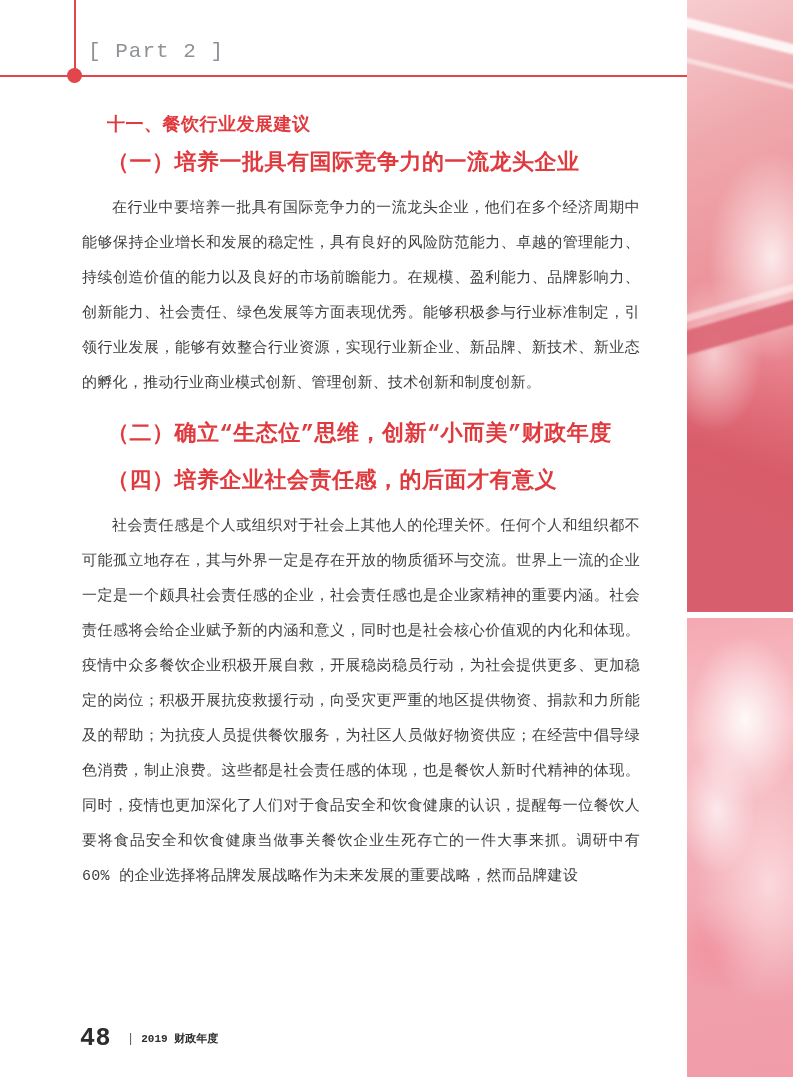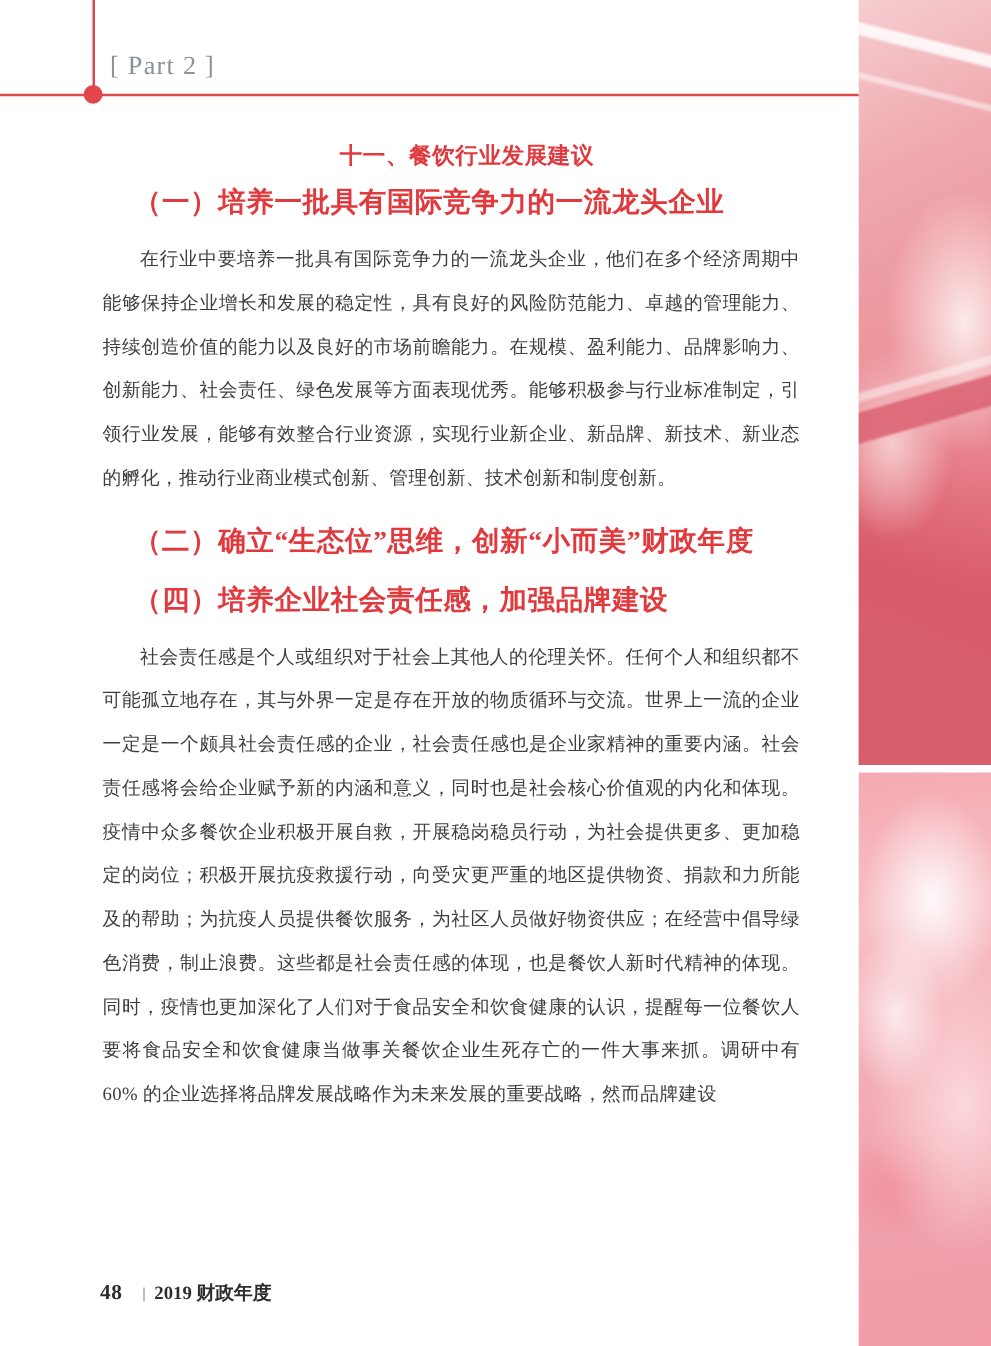--- a/index.html
+++ b/index.html
@@ -7,21 +7,21 @@
     --rule-red:#e2454a;
     --body-text:#3e3e3e;
     --label-gray:#8d9298;
   }
   html,body{margin:0;padding:0;background:#fff;}
   .page{
     position:relative;
     width:793px;height:1077px;
     background:#ffffff;
     overflow:hidden;
-    font-family:Liberation Serif, serif;
+    font-family:Liberation Mono, monospace;
   }
 
   
   .top-vline{position:absolute;left:74px;top:0;width:2px;height:76px;background:var(--rule-red);}
   .top-rule{position:absolute;left:0;top:75px;width:687px;height:2px;background:var(--rule-red);}
   .top-dot{position:absolute;left:67px;top:68px;width:15px;height:15px;border-radius:50%;background:var(--rule-red);}
   .part-label{position:absolute;left:88px;top:40px;font-size:21px;color:var(--label-gray);letter-spacing:1px;}
 
   
   .photo-strip{position:absolute;left:687px;top:0;width:106px;height:1077px;}
@@ -49,39 +49,39 @@
       linear-gradient(170deg, #f5a9b2 0%, #f7bfc5 25%, #f3abb5 55%, #f0a0ac 78%, #f29ca9 100%);
   }
 
   
   .content{
     position:absolute;left:82px;top:112px;width:558px;
     color:var(--body-text);
   }
   .sec-title{
     margin:0 0 11px 0;padding-left:25px;
-    color:var(--accent);font-size:18px;font-weight:bold;letter-spacing:.5px;text-align:center;
+    color:var(--accent);font-size:18px;font-weight:bold;letter-spacing:.5px;
   }
   .sub-heading{
     margin:17px 0 14px 0;padding-left:25px;
     color:var(--accent);font-size:22px;font-weight:bold;letter-spacing:.5px;
   }
   .sub-heading.first{margin-top:0;}
   .content p{
     margin:0;
     font-size:15px;line-height:35px;
     text-align:justify;text-indent:2em;
     letter-spacing:.3px;
   }
 
   
   .footer{position:absolute;left:80px;top:1024px;display:flex;align-items:center;}
-  .page-number{font-size:17px;font-weight:bold;color:#2d2d2d;letter-spacing:.5px;}
+  .page-number{font-size:25px;font-weight:bold;color:#2d2d2d;letter-spacing:.5px;}
   .footer-divider{margin:0 7px 0 16px;font-size:12px;color:#555;}
-  .fiscal-label{font-size:15px;font-weight:bold;color:#2d2d2d;}
+  .fiscal-label{font-size:11px;font-weight:bold;color:#2d2d2d;}
 </style>
 </head>
 <body>
 
 <div class="page">
 
   <div class="top-vline"></div>
   <div class="top-rule"></div>
   <div class="top-dot"></div>
   <div class="part-label">[ Part 2 ]</div>
@@ -98,21 +98,21 @@
 
   <main class="content">
     <h2 class="sec-title">十一、餐饮行业发展建议</h2>
 
     <h3 class="sub-heading first">（一）培养一批具有国际竞争力的一流龙头企业</h3>
     <p>在行业中要培养一批具有国际竞争力的一流龙头企业，他们在多个经济周期中能够保持企业增长和发展的稳定性，具有良好的风险防范能力、卓越的管理能力、持续创造价值的能力以及良好的市场前瞻能力。在规模、盈利能力、品牌影响力、创新能力、社会责任、绿色发展等方面表现优秀。能够积极参与行业标准制定，引领行业发展，能够有效整合行业资源，实现行业新企业、新品牌、新技术、新业态的孵化，推动行业商业模式创新、管理创新、技术创新和制度创新。</p>
 
     <h3 class="sub-heading">（二）确立“生态位”思维，创新“小而美”财政年度</h3>
 
 
-    <h3 class="sub-heading">（四）培养企业社会责任感，加强品牌建设</h3>
+    <h3 class="sub-heading">（四）培养企业社会责任感，的后面才有意义</h3>
     <p>社会责任感是个人或组织对于社会上其他人的伦理关怀。任何个人和组织都不可能孤立地存在，其与外界一定是存在开放的物质循环与交流。世界上一流的企业一定是一个颇具社会责任感的企业，社会责任感也是企业家精神的重要内涵。社会责任感将会给企业赋予新的内涵和意义，同时也是社会核心价值观的内化和体现。疫情中众多餐饮企业积极开展自救，开展稳岗稳员行动，为社会提供更多、更加稳定的岗位；积极开展抗疫救援行动，向受灾更严重的地区提供物资、捐款和力所能及的帮助；为抗疫人员提供餐饮服务，为社区人员做好物资供应；在经营中倡导绿色消费，制止浪费。这些都是社会责任感的体现，也是餐饮人新时代精神的体现。同时，疫情也更加深化了人们对于食品安全和饮食健康的认识，提醒每一位餐饮人要将食品安全和饮食健康当做事关餐饮企业生死存亡的一件大事来抓。调研中有 60% 的企业选择将品牌发展战略作为未来发展的重要战略，然而品牌建设</p>
   </main>
 
   <footer class="footer">
     <span class="page-number">48</span>
     <span class="footer-divider">|</span>
     <span class="fiscal-label">2019 财政年度</span>
   </footer>
 
 </div>

